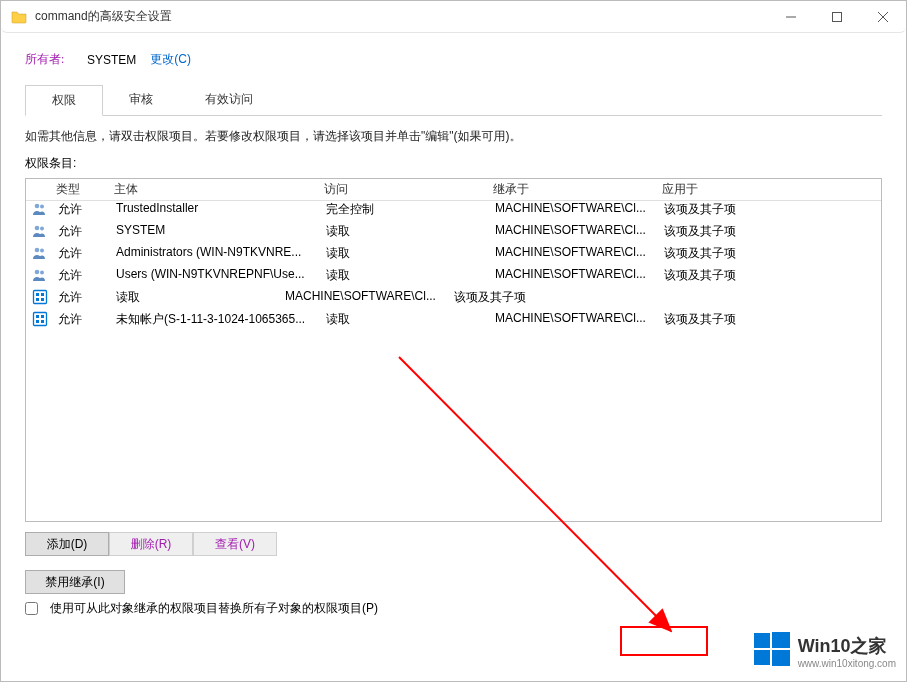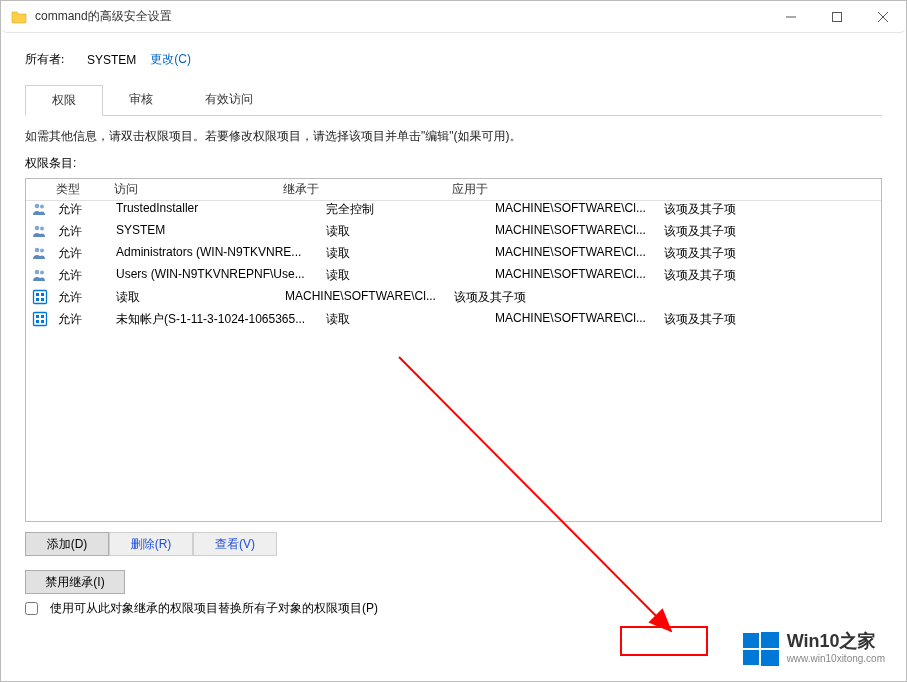--- a/index.html
+++ b/index.html
@@ -7,21 +7,21 @@
   .window { width: 907px; height: 682px; border: 1px solid #bbb; position: relative; overflow: hidden; }
   .titlebar { height: 32px; display: flex; align-items: center; border-bottom: 1px solid #e5e5e5; border-radius: 6px; }
   .title-icon { width: 16px; height: 16px; margin: 0 8px 0 10px; }
   .title-text { flex: 1; font-size: 12px; color: #333; }
   .win-controls { display: flex; height: 100%; }
   .win-btn { width: 46px; display: flex; align-items: center; justify-content: center; color: #555; }
 
   .content { padding: 18px 24px 10px 24px; }
 
   .owner-row { display: flex; align-items: center; margin-bottom: 16px; font-size: 12px; }
-  .owner-label { width: 62px; color: #000000; font-family: Liberation Serif, serif; }
+  .owner-label { width: 62px; color: #a21caf; font-family: Liberation Serif, serif; }
   .owner-value { margin-right: 14px; }
   .link { color: #0066cc; cursor: pointer; }
 
   .tabs { display: flex; border-bottom: 1px solid #d0d0d0; margin-bottom: 12px; }
   .tab { padding: 6px 26px; font-size: 12px; cursor: pointer; position: relative; top: 1px; color: #333; }
   .tab.active { border: 1px solid #d0d0d0; border-bottom: 1px solid #fff; background: #fff; }
 
   .info-text { margin-bottom: 10px; font-size: 12px; color: #222; }
   .list-label { margin-bottom: 6px; font-size: 12px; }
 
@@ -32,28 +32,28 @@
   .perm-row { padding-left: 2px; }
   .col-icon { width: 24px; display: flex; justify-content: center; flex-shrink: 0; }
   .col-type { width: 58px; padding: 0 6px; flex-shrink: 0; }
   .col-principal { width: 210px; padding: 0 6px; flex-shrink: 0; white-space: nowrap; overflow: hidden; text-overflow: ellipsis; }
   .col-access { width: 169px; padding: 0 6px; flex-shrink: 0; }
   .col-inherited { width: 169px; padding: 0 6px; flex-shrink: 0; white-space: nowrap; overflow: hidden; text-overflow: ellipsis; }
   .col-applies { flex: 1; padding: 0 6px; white-space: nowrap; overflow: hidden; text-overflow: ellipsis; }
 
   .action-row { margin-top: 10px; display: flex; }
   .btn { min-width: 84px; height: 24px; padding: 0 14px; border: 1px solid #adadad; background: #e1e1e1; font-size: 12px; cursor: pointer; display: inline-flex; align-items: center; justify-content: center; }
-  .btn:disabled { color: #1d4ed8; background: #efefef; border-color: #cfcfcf; cursor: default; }
+  .btn:disabled { color: #a21caf; background: #efefef; border-color: #cfcfcf; cursor: default; }
 
   .inherit-row { margin-top: 14px; }
   .checkbox-row { margin-top: 6px; display: flex; align-items: center; gap: 12px; font-size: 12px; }
   .checkbox-row input { width: 13px; height: 13px; }
 
   .arrow-svg { position: absolute; left: 0; top: 0; pointer-events: none; }
-  .watermark { position: absolute; right: 21px; bottom: 12px; display: flex; align-items: flex-start; gap: 6px; }
+  .watermark { position: absolute; right: 10px; bottom: 12px; display: flex; align-items: flex-end; gap: 6px; }
   .watermark-text { text-align: left; }
   .wm-title { font-size: 18px; font-weight: 600; color: #333; }
   .wm-url { font-size: 10px; color: #888; }
 
   .ok-btn-ghost { position: absolute; left: 619px; top: 625px; width: 88px; height: 30px; border: 2px solid #ff0000; background: transparent; }
 
   svg { display: block; }
 </style>
 </head>
 <body>
@@ -101,20 +101,21 @@
       <div class="tab">有效访问</div>
     </div>
 
     <div class="info-text">如需其他信息，请双击权限项目。若要修改权限项目，请选择该项目并单击"编辑"(如果可用)。</div>
     <div class="list-label">权限条目:</div>
 
     <div class="permlist">
       <div class="perm-header">
         <div class="col col-icon"></div>
         <div class="col col-type">类型</div>
+        <div class="col col-principal">主体</div>
         <div class="col col-access">访问</div>
         <div class="col col-inherited">继承于</div>
         <div class="col col-applies">应用于</div>
       </div>
       <div id="perm-rows">
           <div class="perm-row">
             <div class="col-icon">
               <svg width="16" height="16" viewBox="0 0 16 16">
                 <circle cx="5" cy="5" r="2.3" fill="#7fa8d9"></circle>
                 <circle cx="10" cy="5.5" r="2" fill="#7fa8d9"></circle>

